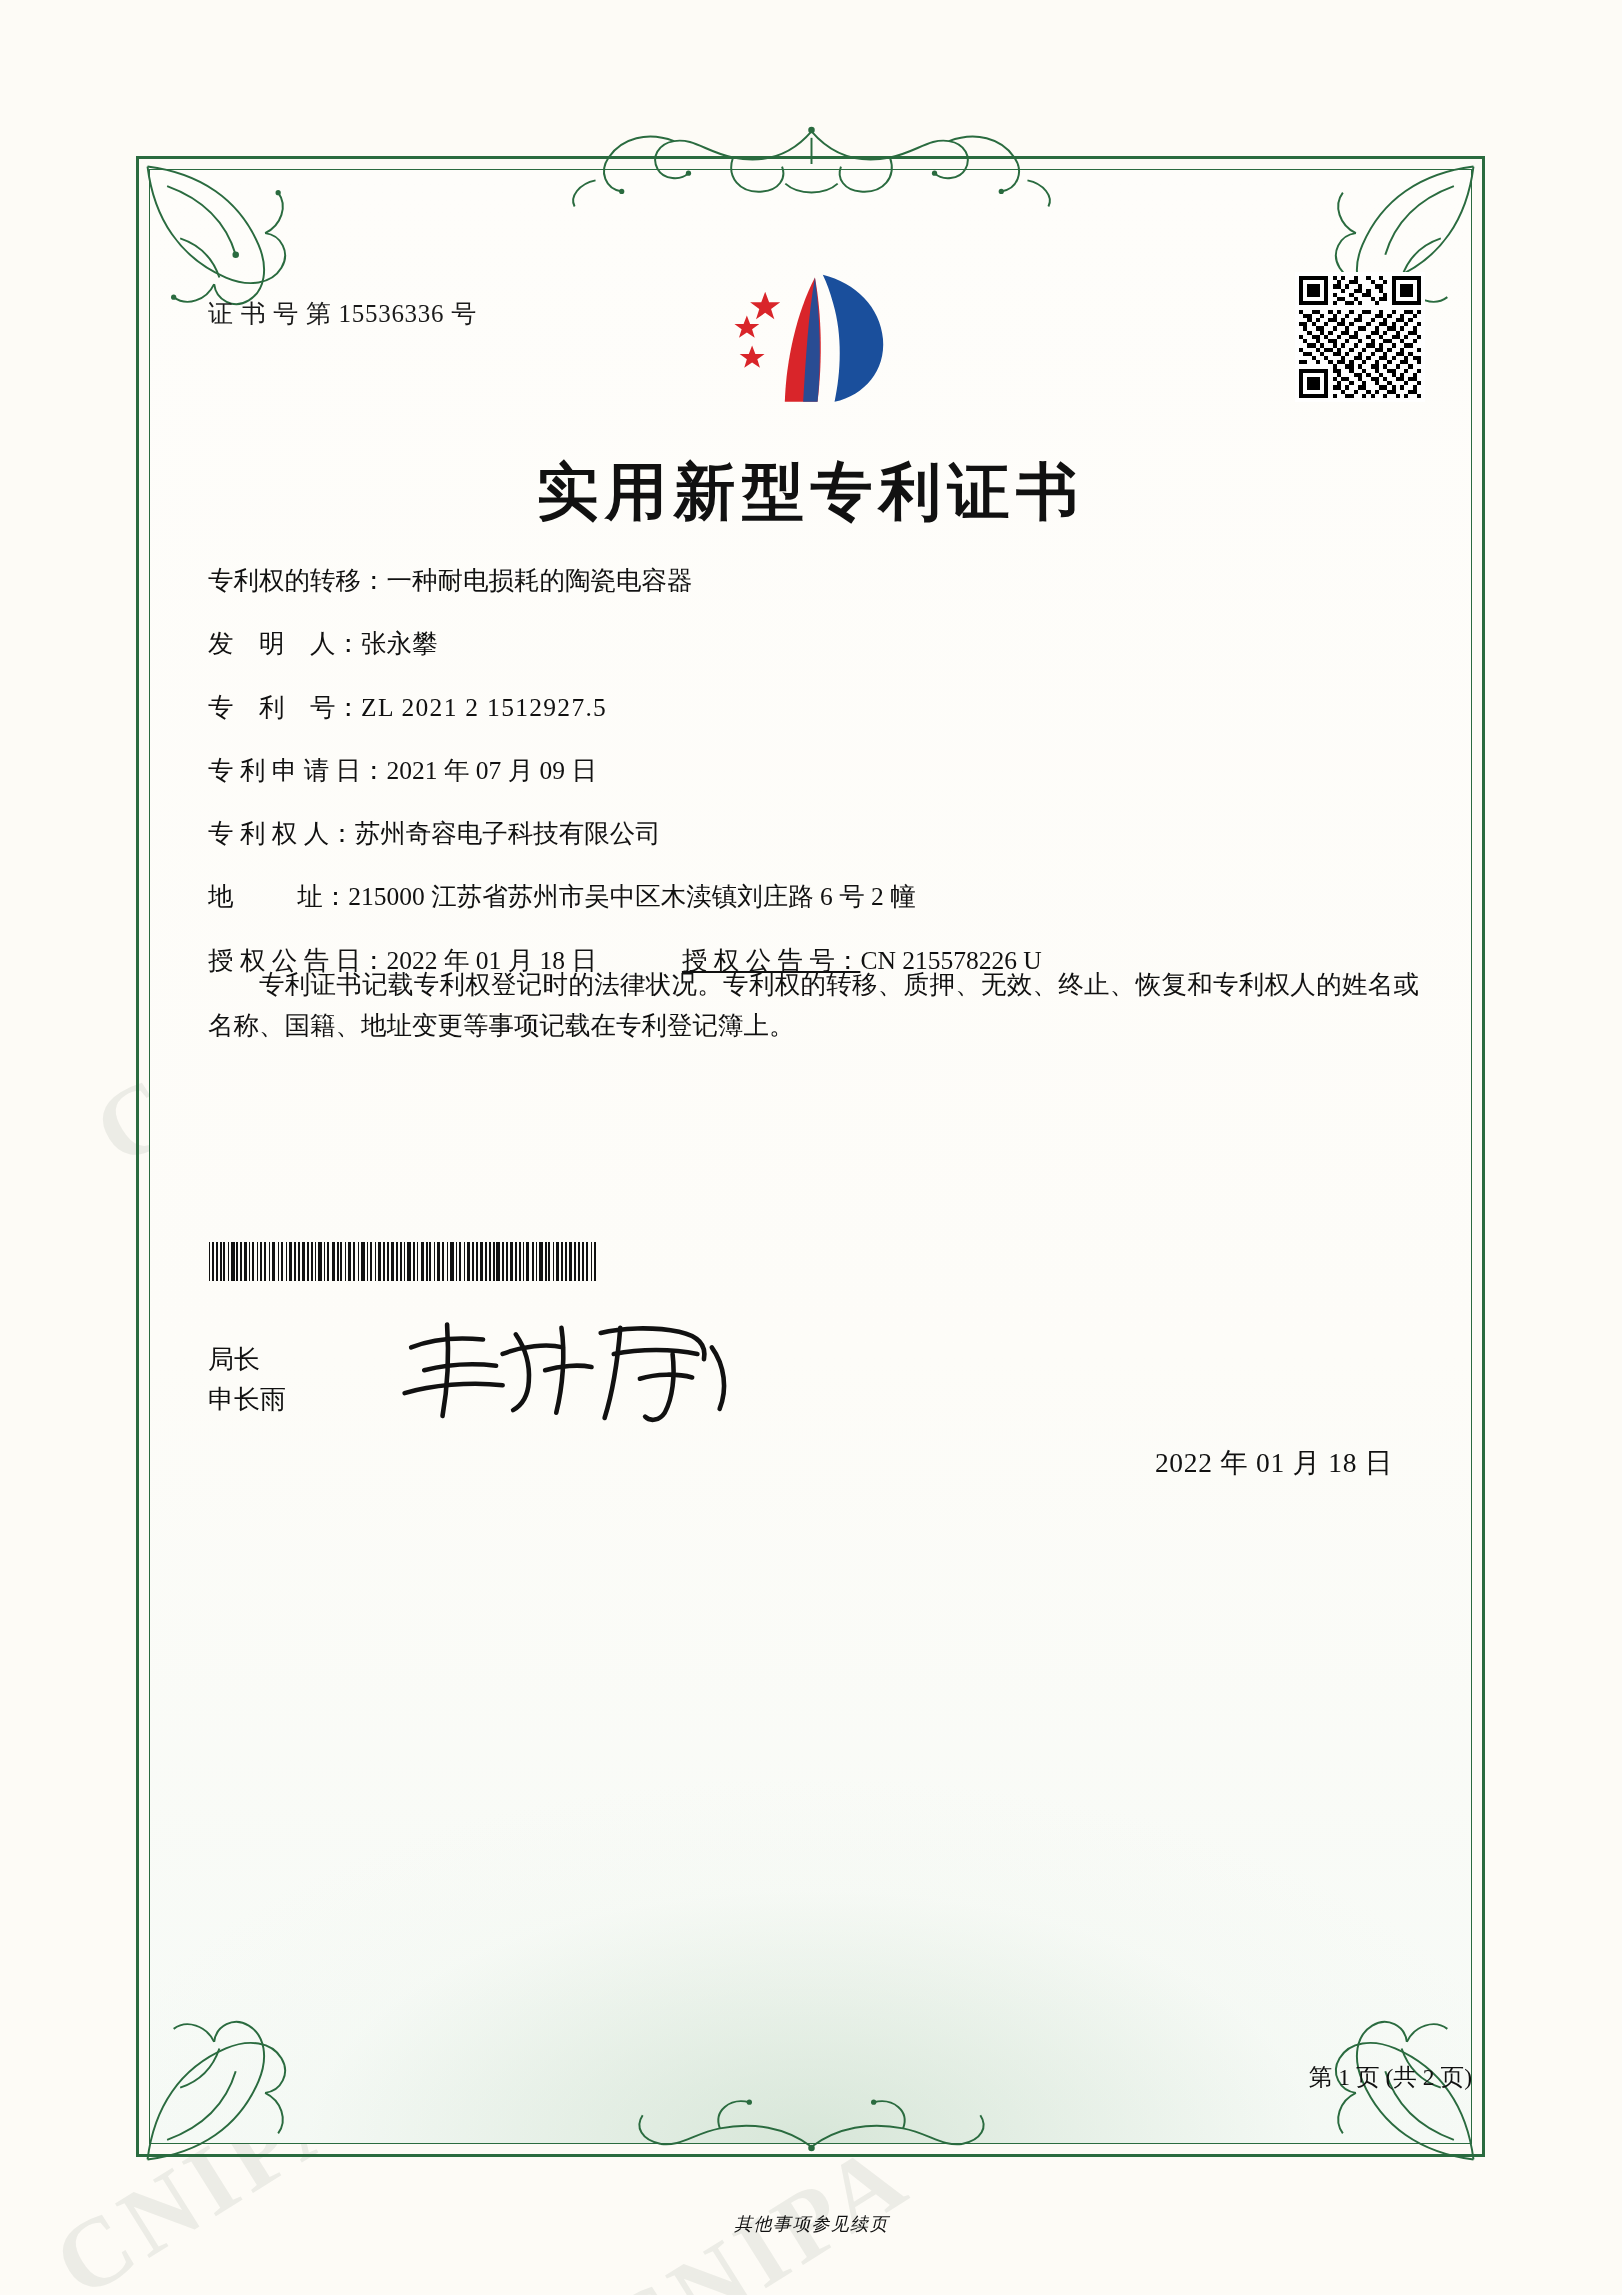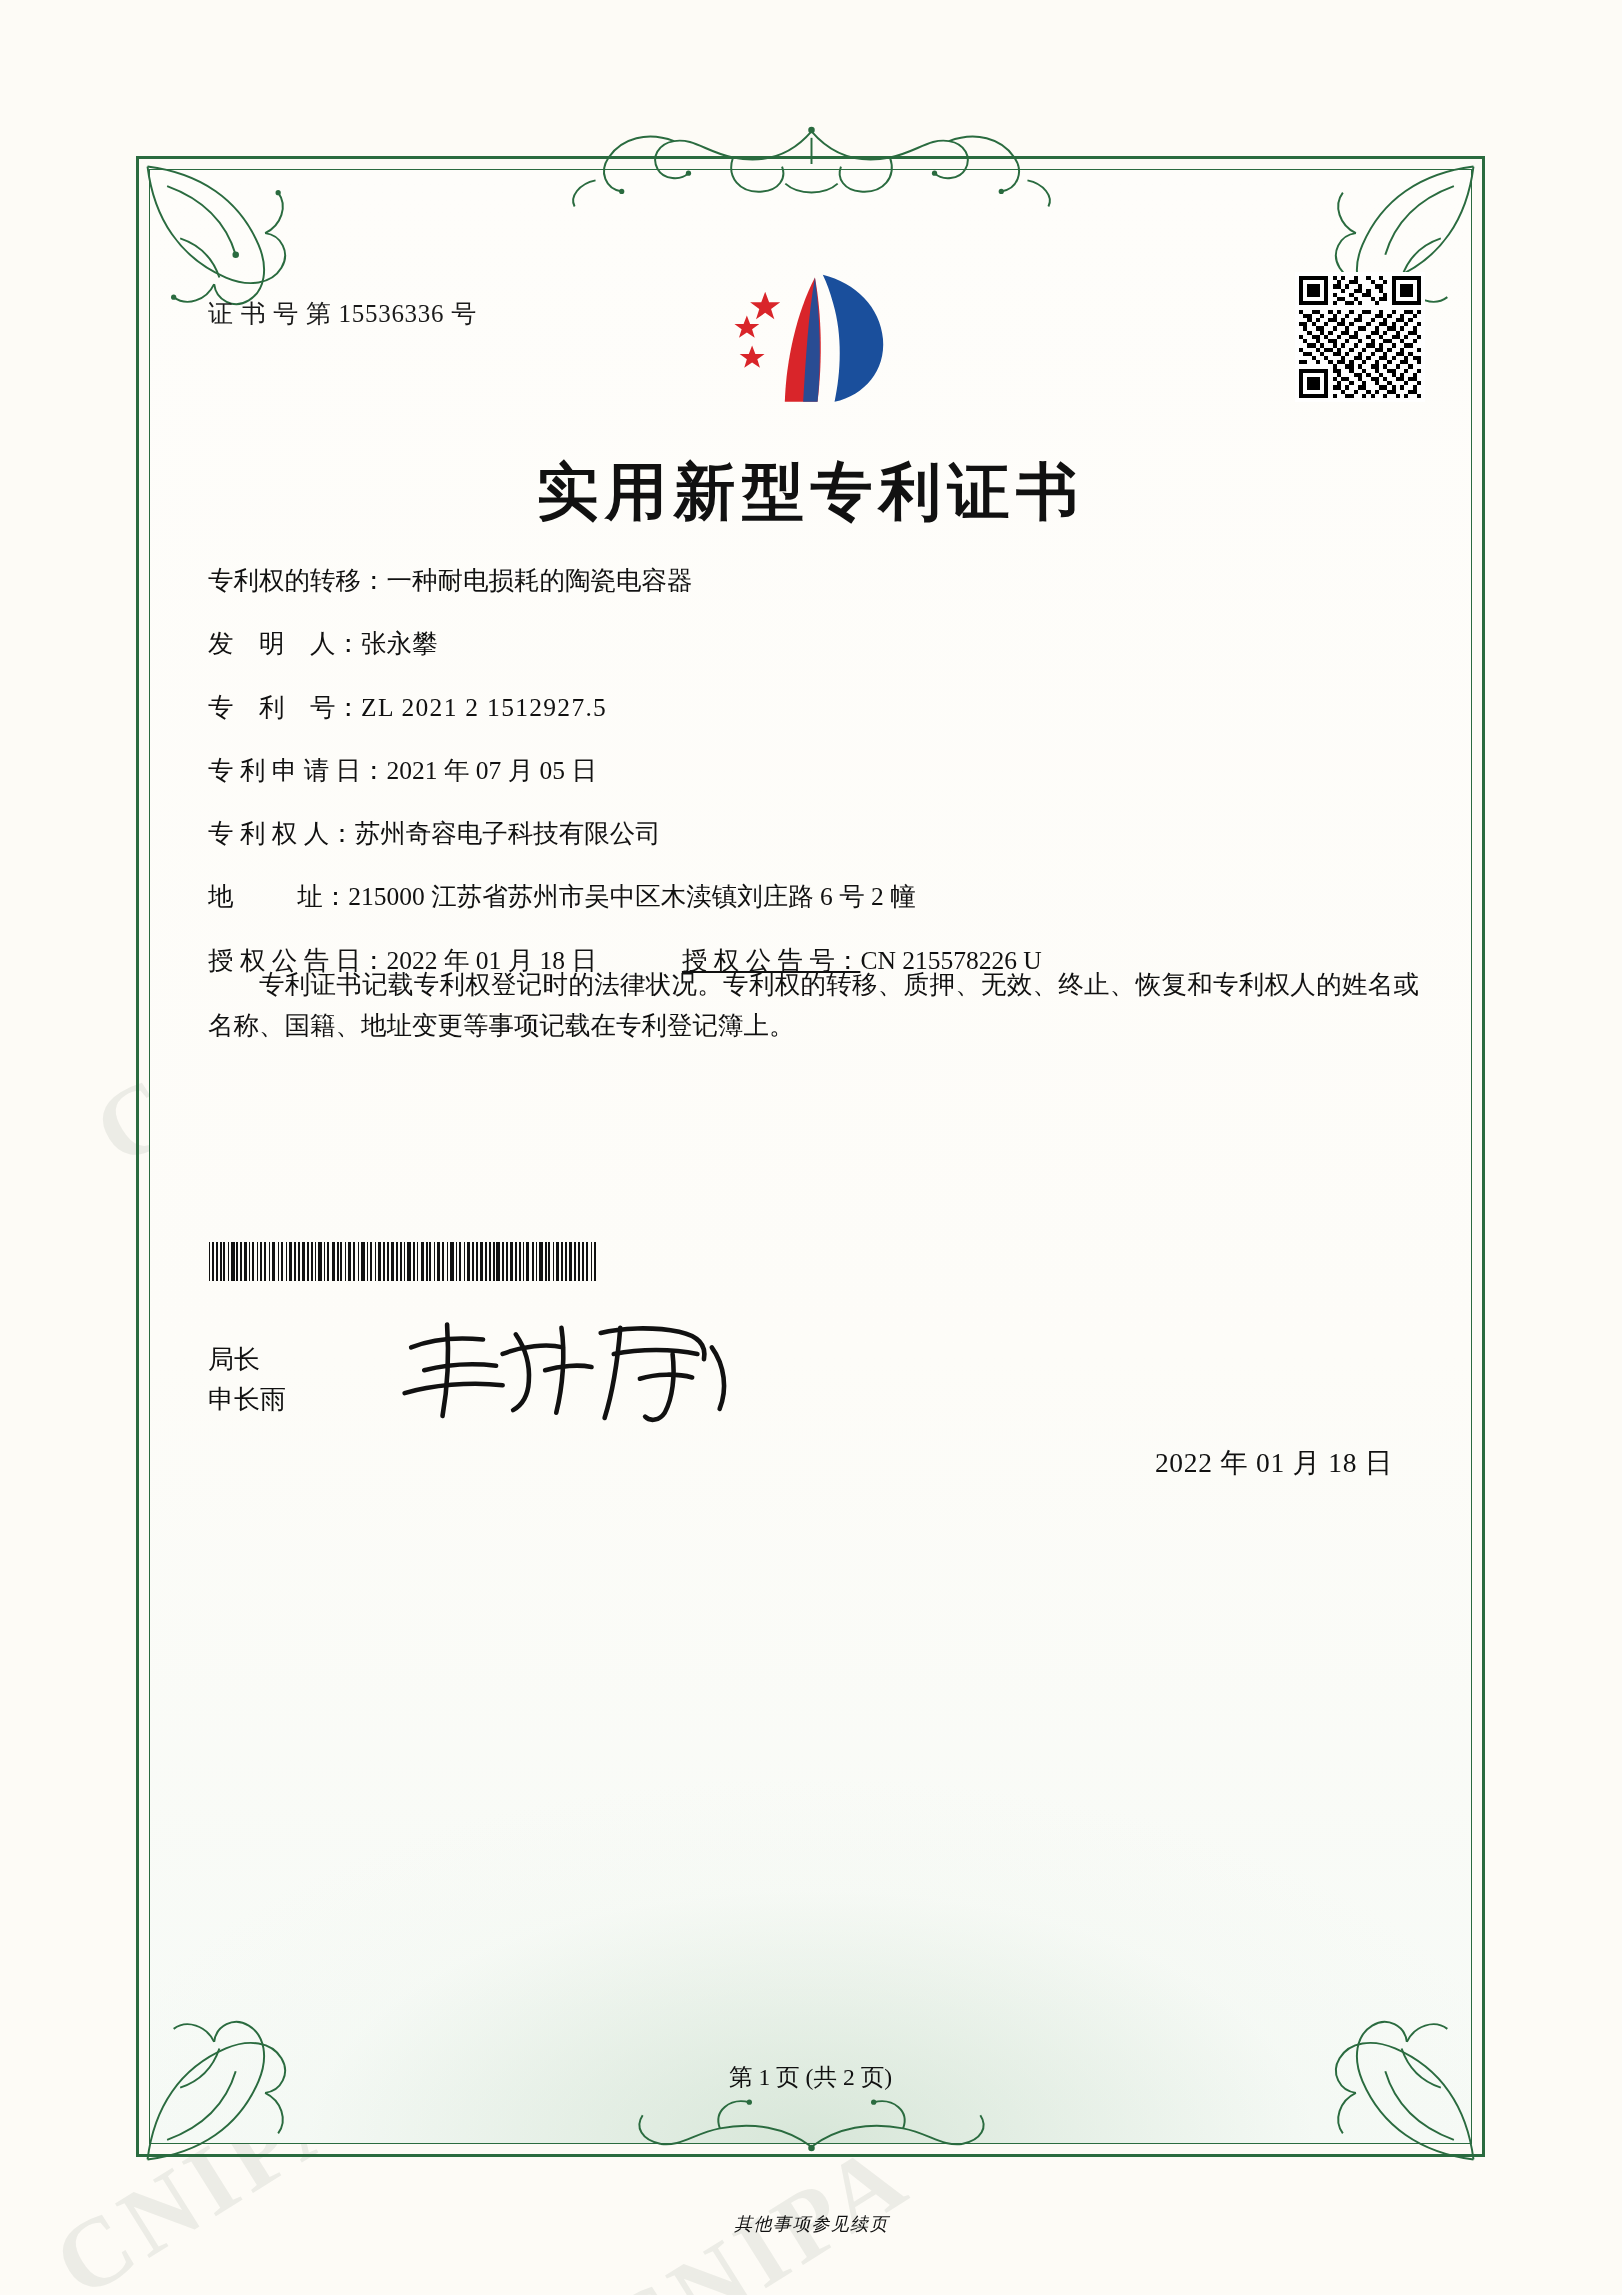--- a/index.html
+++ b/index.html
@@ -200,21 +200,21 @@
     font-size: 27.5px;
     color: #111;
     letter-spacing: 0.7px;
   }
 
   .page-num {
     position: absolute;
     left: 0;
     right: 0;
     bottom: 51px;
-    text-align: center;
+    text-align: right;
     font-size: 23.6px;
     color: #111;
   }
 
   .footer-note {
     position: absolute;
     left: 0;
     right: 0;
     top: 2212px;
     text-align: center;
@@ -588,21 +588,21 @@
       <div class="field-row">
         <span class="field-label">发    明    人：</span>
         <span class="field-value">张永攀</span>
       </div>
       <div class="field-row">
         <span class="field-label">专    利    号：</span>
         <span class="field-value mono-sp">ZL 2021 2 1512927.5</span>
       </div>
       <div class="field-row">
         <span class="field-label">专 利 申 请 日：</span>
-        <span class="field-value">2021 年 07 月 05 日</span>
+        <span class="field-value">2021 年 07 月 09 日</span>
       </div>
       <div class="field-row">
         <span class="field-label">专 利 权 人：</span>
         <span class="field-value">苏州奇容电子科技有限公司</span>
       </div>
       <div class="field-row">
         <span class="field-label">地          址：</span>
         <span class="field-value">215000 江苏省苏州市吴中区木渎镇刘庄路 6 号 2 幢</span>
       </div>
       <div class="field-row two-col">

